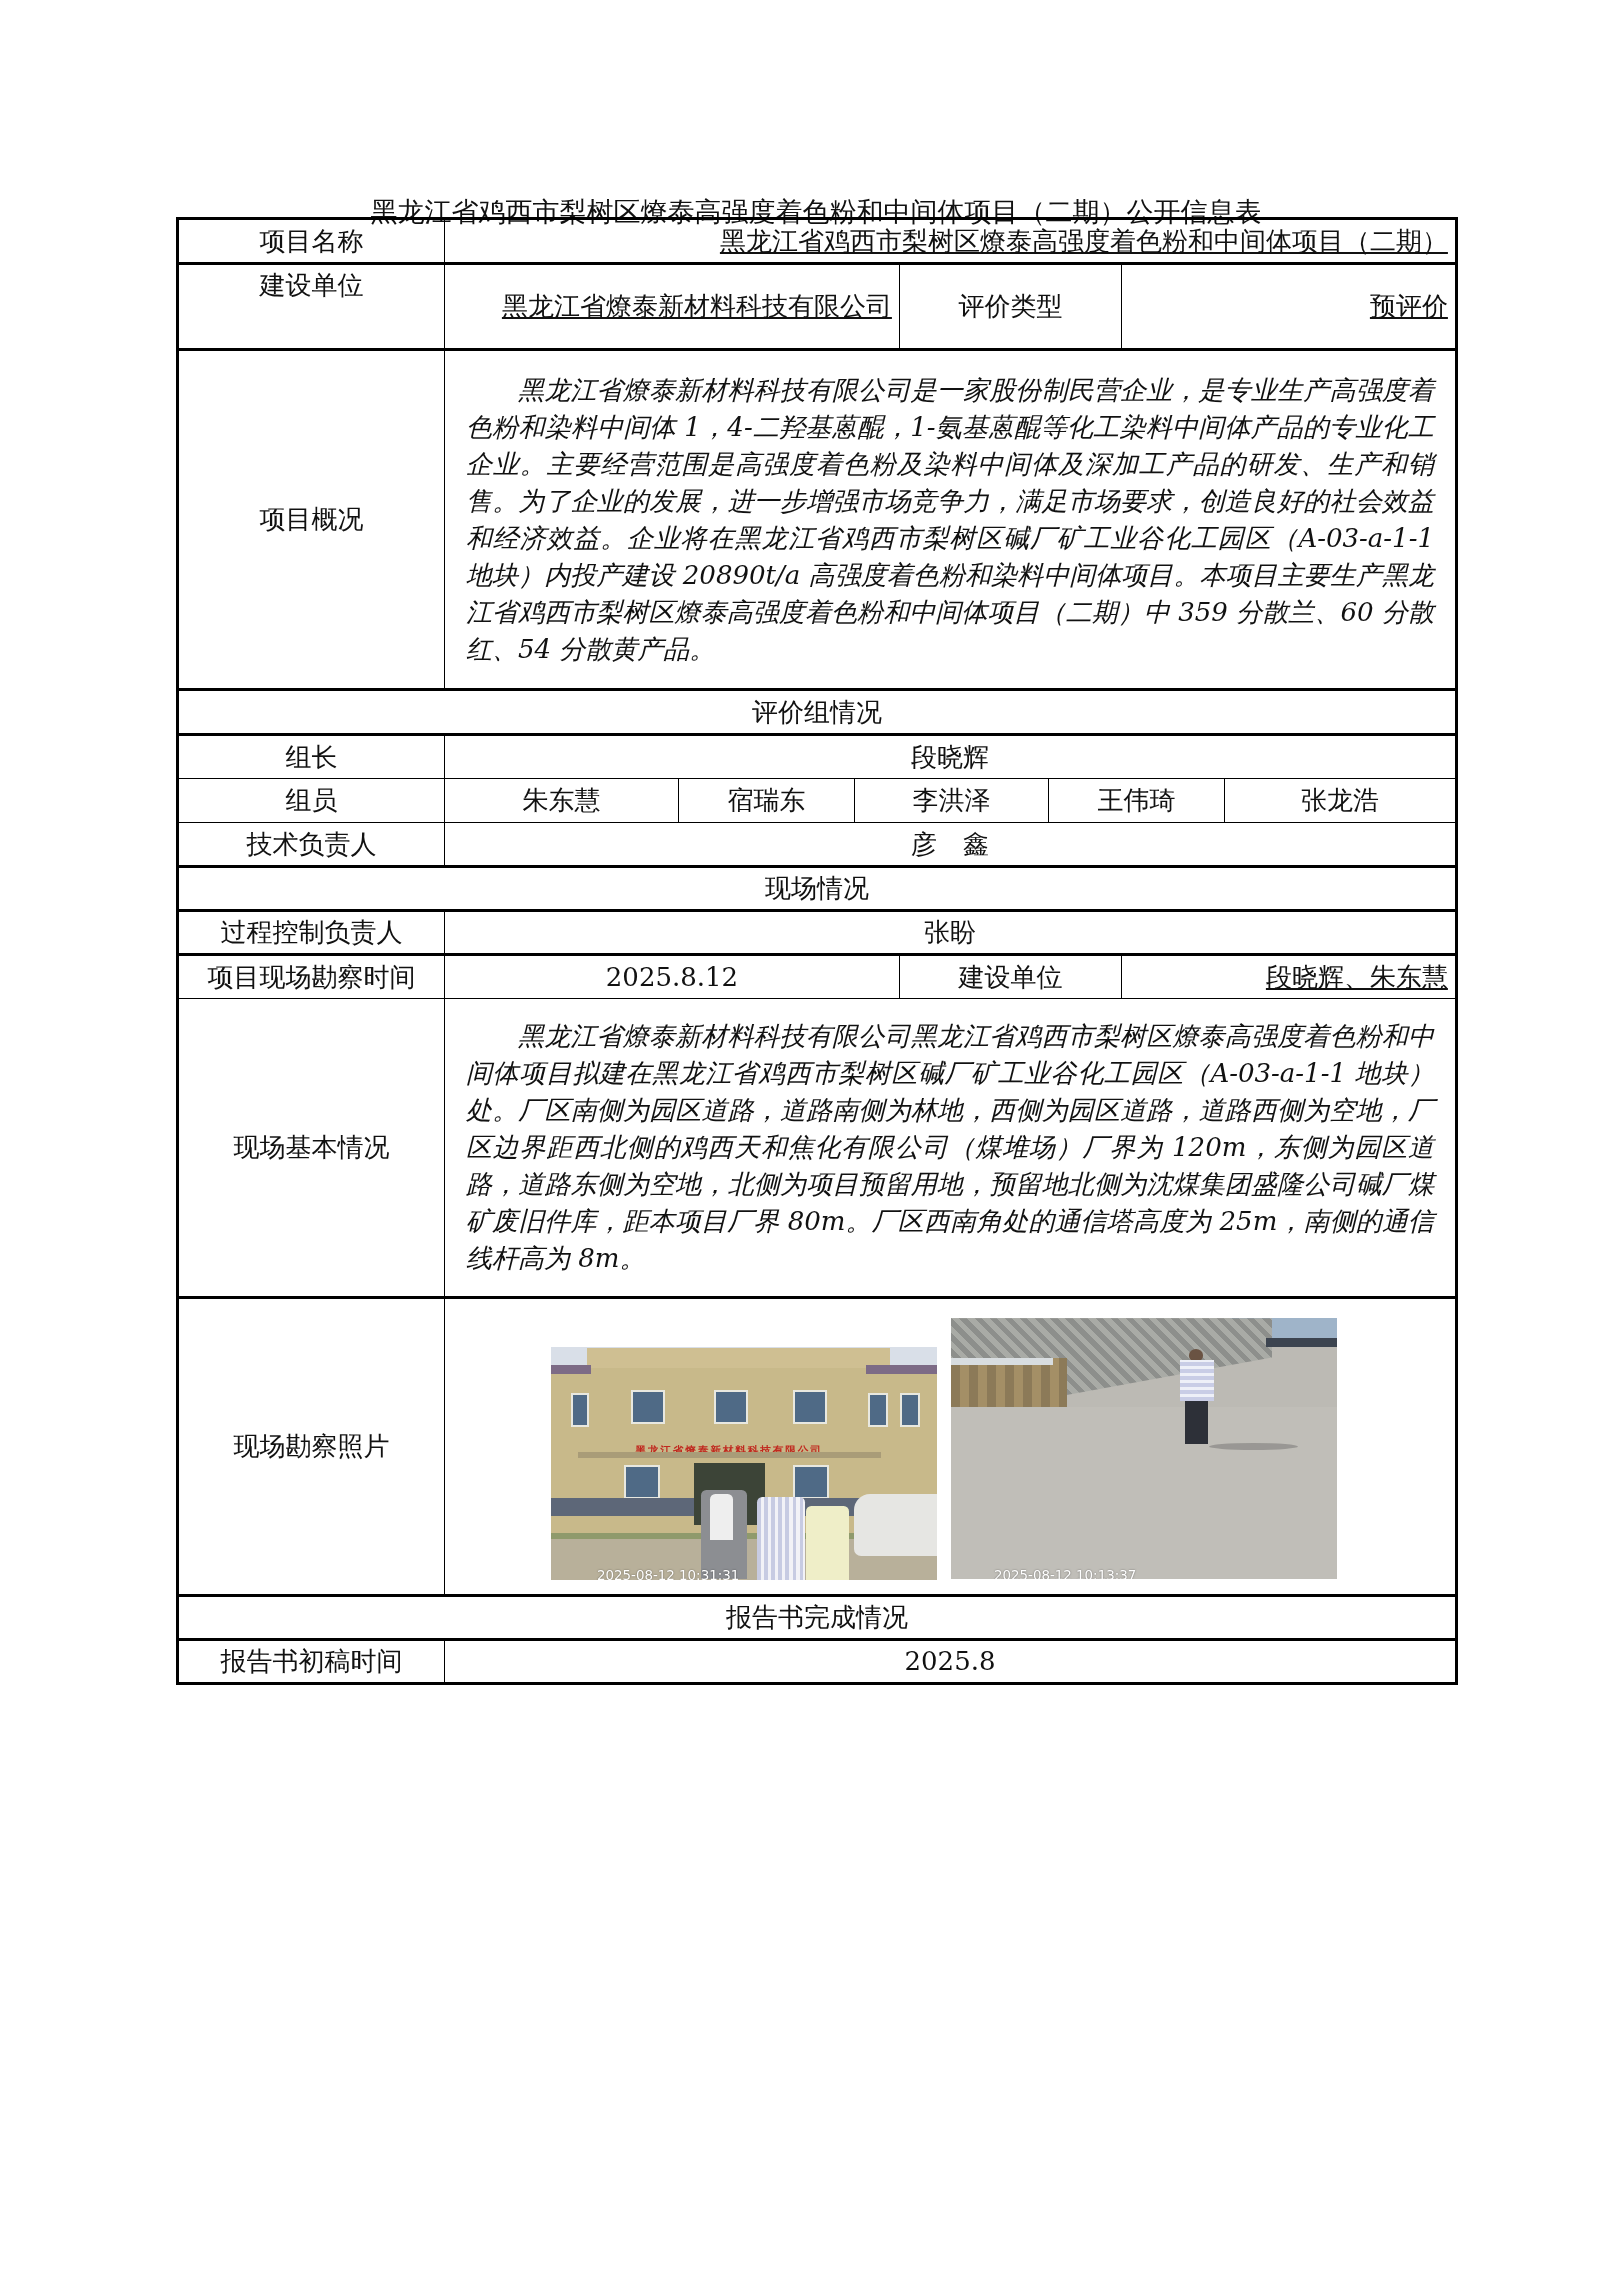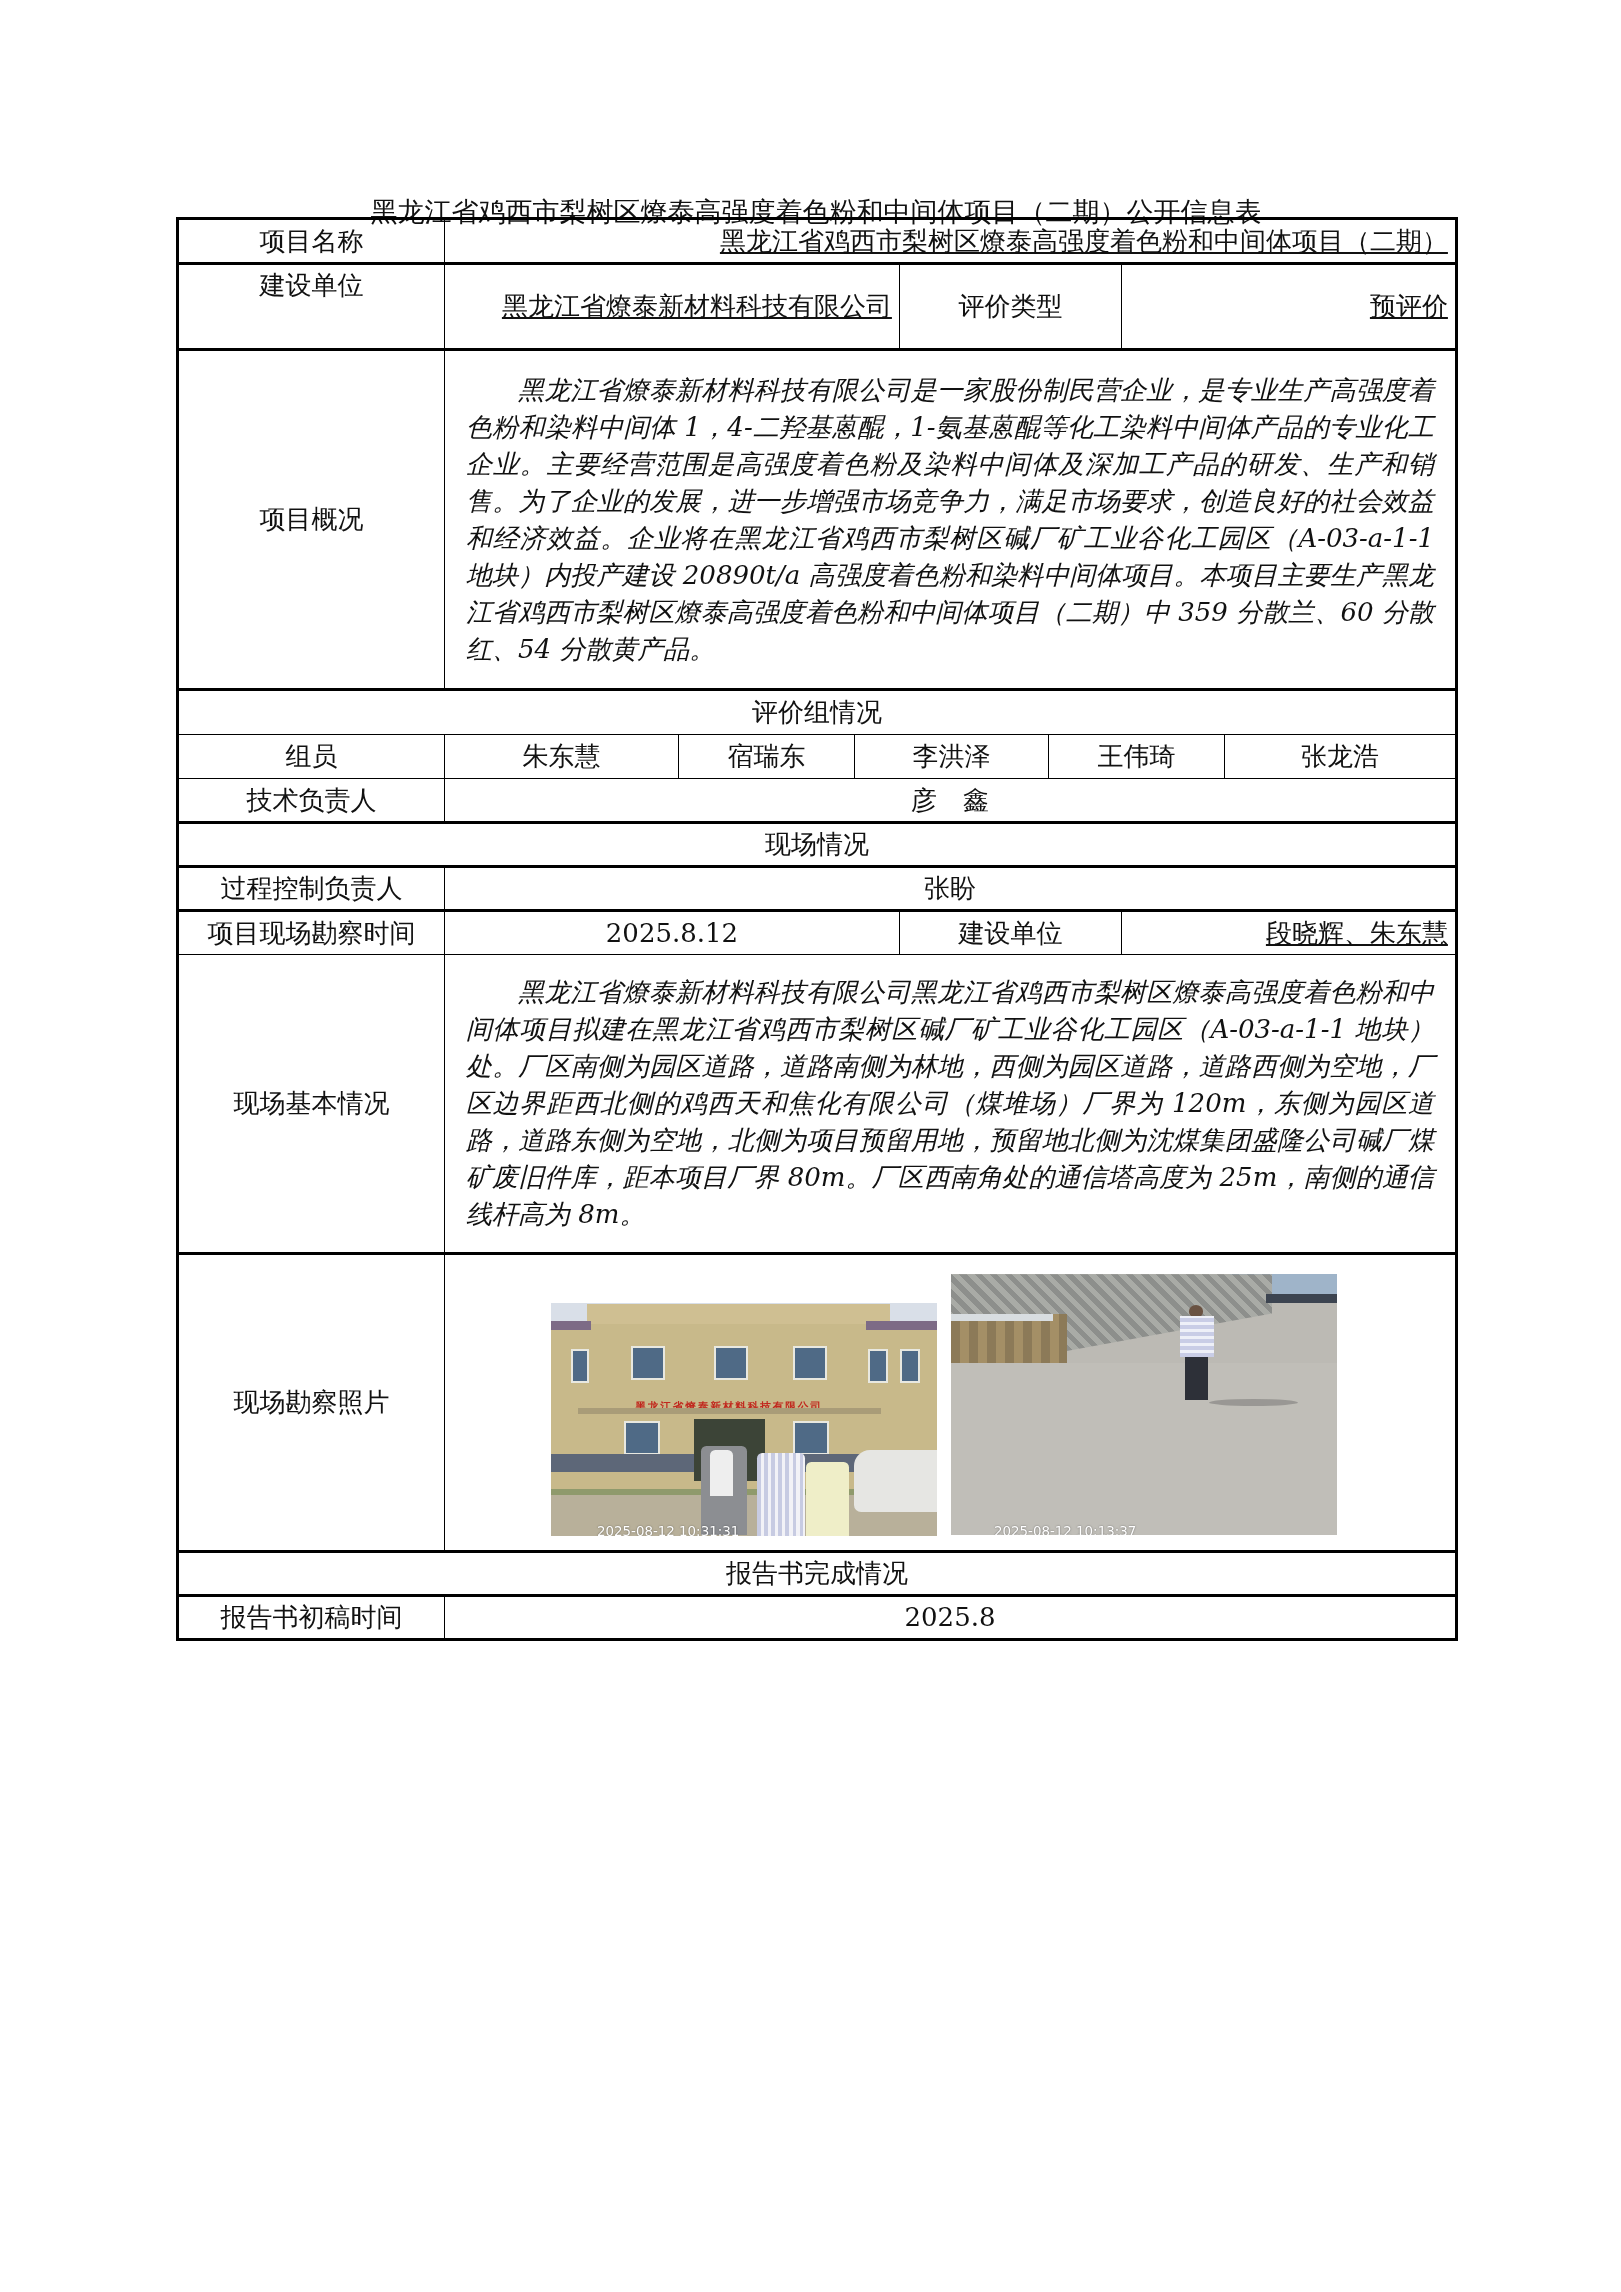--- a/index.html
+++ b/index.html
@@ -98,20 +98,24 @@
 
   <tr class="thick" style="height:340px">
     <td class="c">项目概况</td>
     <td class="para" colspan="7">黑龙江省燎泰新材料科技有限公司是一家股份制民营企业，是专业生产高强度着色粉和染料中间体 1，4-二羟基蒽醌，1-氨基蒽醌等化工染料中间体产品的专业化工企业。主要经营范围是高强度着色粉及染料中间体及深加工产品的研发、生产和销售。为了企业的发展，进一步增强市场竞争力，满足市场要求，创造良好的社会效益和经济效益。企业将在黑龙江省鸡西市梨树区碱厂矿工业谷化工园区（A-03-a-1-1 地块）内投产建设 20890t/a 高强度着色粉和染料中间体项目。本项目主要生产黑龙江省鸡西市梨树区燎泰高强度着色粉和中间体项目（二期）中 359 分散兰、60 分散红、54 分散黄产品。</td>
   </tr>
 
   <tr class="thick" style="height:45px">
     <td class="c" colspan="8">评价组情况</td>
   </tr>
 
+  <tr class="thick" style="height:44px">
+    <td class="c">组长</td>
+    <td class="c" colspan="7">段晓辉</td>
+  </tr>
 
   <tr style="height:44px">
     <td class="c">组员</td>
     <td class="c">朱东慧</td>
     <td class="c">宿瑞东</td>
     <td class="c" colspan="2">李洪泽</td>
     <td class="c" colspan="2">王伟琦</td>
     <td class="c">张龙浩</td>
   </tr>
 

